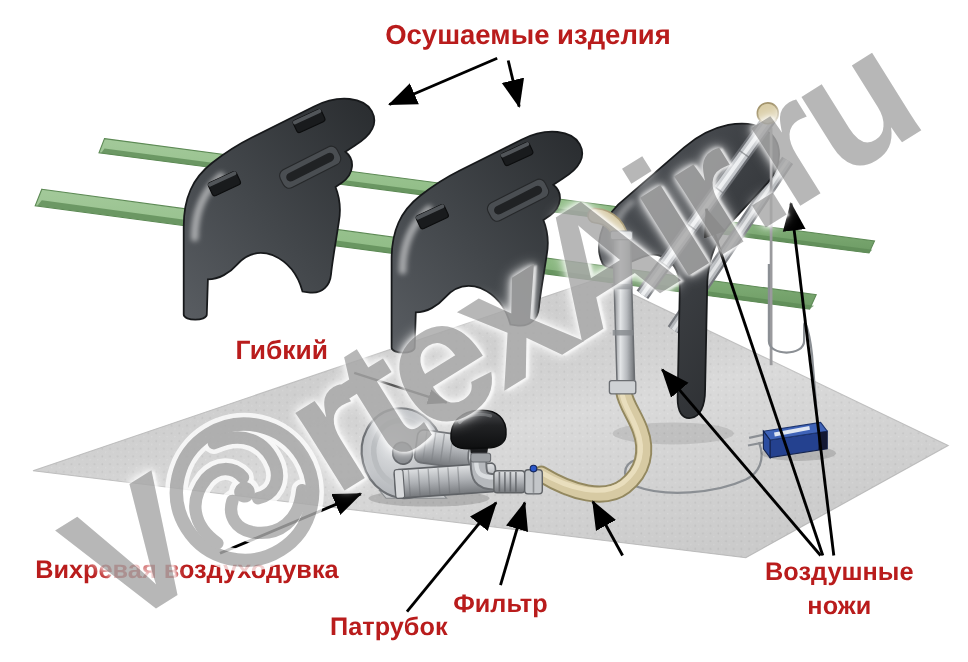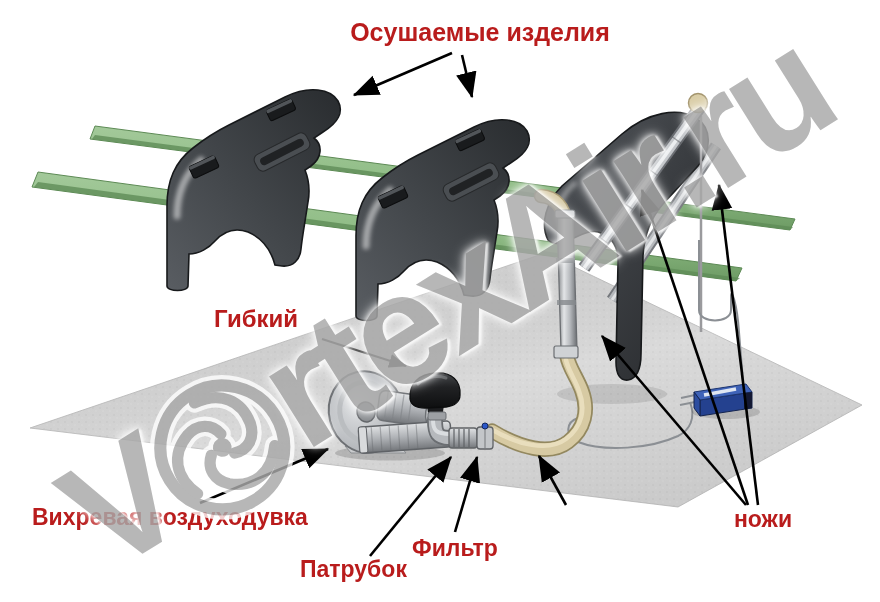--- a/index.html
+++ b/index.html
@@ -263,20 +263,21 @@
     <line x1="758" y1="505" x2="719" y2="185" marker-end="url(#ah)"></line>
   </g>
 </svg>
 
 <div class="lbl" id="title-label">Осушаемые изделия</div>
 <div class="lbl" id="label-filter">Гибкий</div>
 <div class="lbl" id="label-blower">Вихревая воздуходувка</div>
 <div class="lbl" id="label-pipe">Патрубок</div>
 <div class="lbl" id="label-clamp">Фильтр</div>
 <div class="lbl" id="label-knives">
+  <div>Воздушные</div>
   <div>ножи</div>
 </div>
 
 <div id="watermark">
   <span>V</span>
   <svg width="150" height="150" viewBox="0 0 160 160">
     <g fill="none" stroke="#ffffff" stroke-opacity="0.95" stroke-linecap="round">
       <circle cx="80" cy="80" r="66" stroke-width="22"></circle>
       <path d="M80,24 C110,28 124,48 119,74 C115,90 102,97 88,92" stroke-width="21"></path>
       <path d="M80,24 C110,28 124,48 119,74 C115,90 102,97 88,92" stroke-width="21" transform="rotate(120 80 80)"></path>

